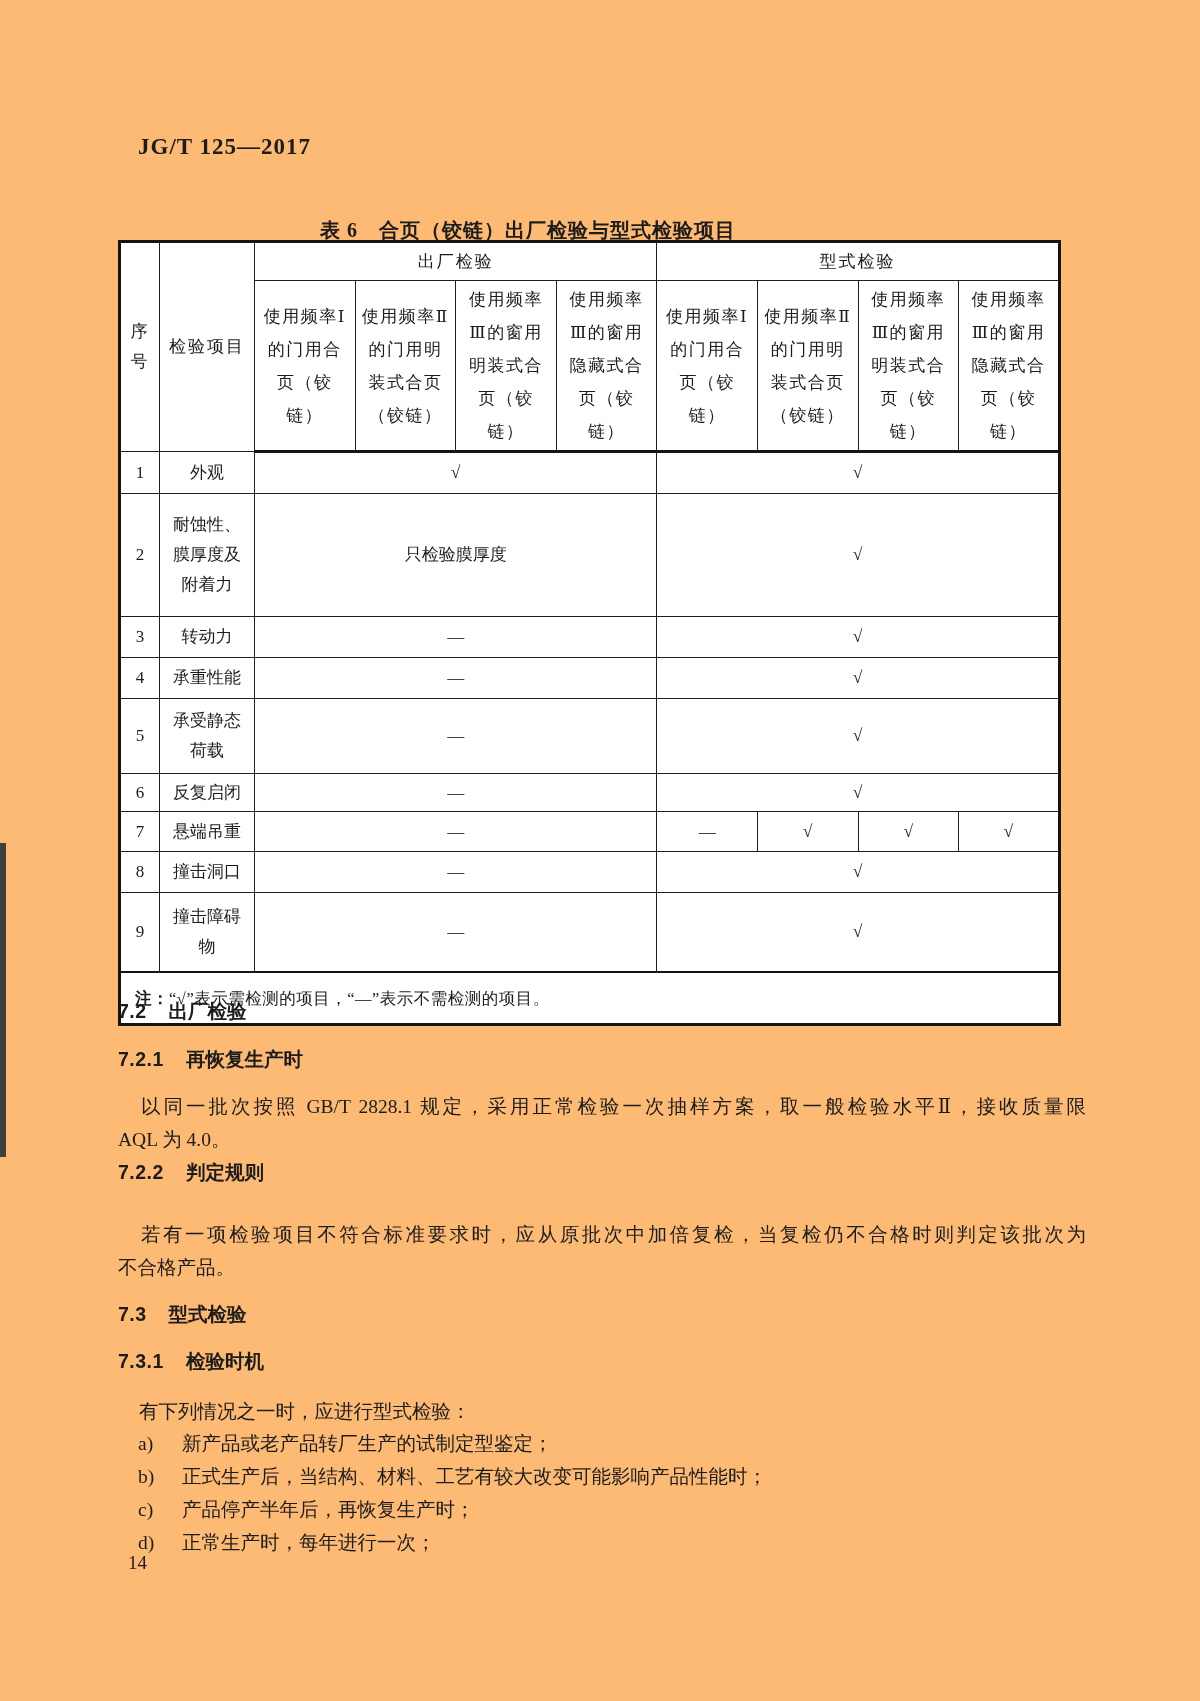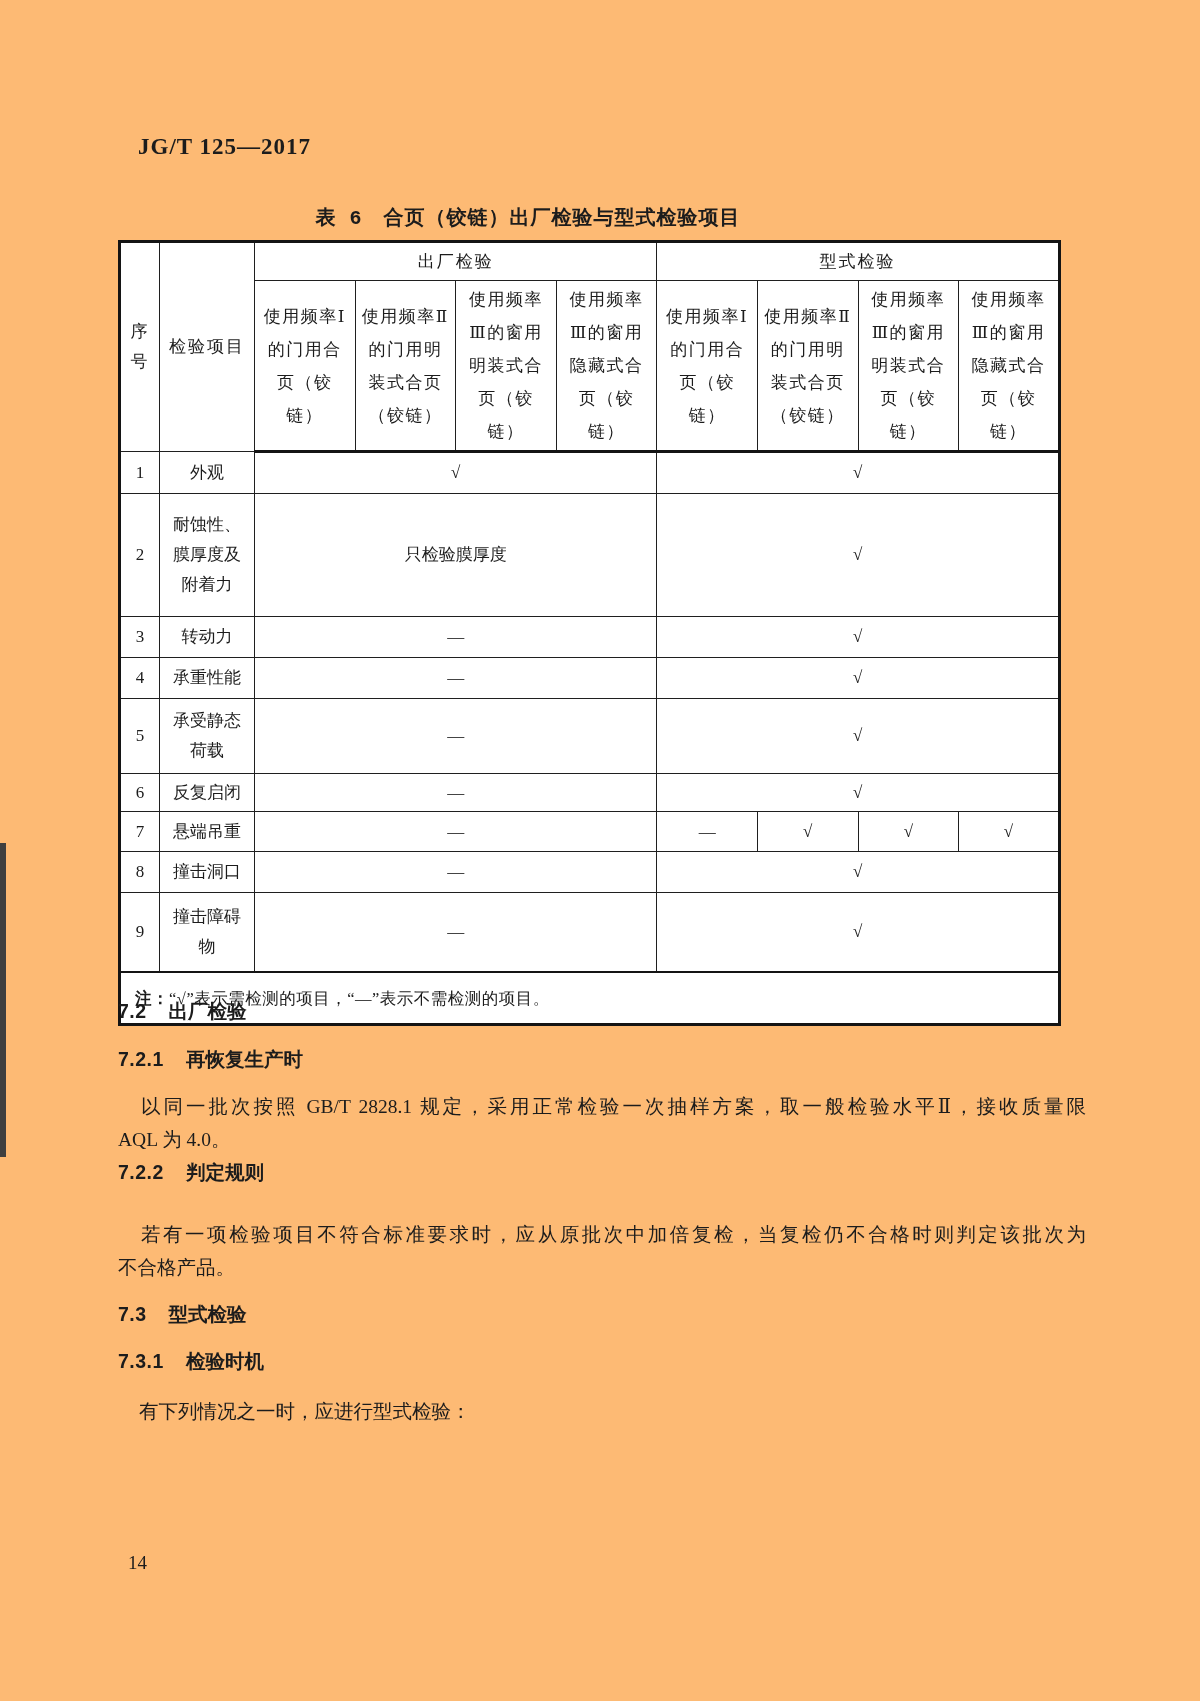--- a/index.html
+++ b/index.html
@@ -4,22 +4,22 @@
 <style>
   html,body{margin:0;padding:0;background:#e8e8e8;}
   .page{
     position:relative;width:1200px;height:1701px;background:#fdba74;
     font-family:"Liberation Serif","DejaVu Serif",serif;color:#1c1c1c;
     margin:0 auto;overflow:hidden;
   }
   .scan-strip{position:absolute;left:0;top:843px;width:6px;height:314px;background:#3f3f3f;}
   .doc-code{position:absolute;left:138px;top:134px;font-size:23px;font-weight:bold;letter-spacing:1px;}
   .table-title{
-    position:absolute;left:118px;top:204px;width:820px;text-align:center;
-    font-family:Liberation Mono, monospace;font-weight:bold;font-size:20px;letter-spacing:1px;
+    position:absolute;left:118px;top:217px;width:820px;text-align:center;
+    font-family:Liberation Serif, serif;font-weight:bold;font-size:20px;letter-spacing:1px;
   }
   table.insp{
     position:absolute;left:118px;top:240px;width:940px;border-collapse:collapse;
     table-layout:fixed;background:#fff;border:3px solid #141414;
   }
   table.insp td{
     border:1.5px solid #1f1f1f;text-align:center;vertical-align:middle;
     font-size:17px;line-height:30px;padding:2px 5px;overflow:hidden;
   }
   col.c-seq{width:40px;}
@@ -181,16 +181,30 @@
   <div class="heading" style="top:1301px;">
     <span class="num">7.3</span><span>型式检验</span>
   </div>
 
   <div class="heading" style="top:1348px;">
     <span class="num">7.3.1</span><span>检验时机</span>
   </div>
 
   <div class="intro" style="top:1398px;">有下列情况之一时，应进行型式检验：</div>
 
+  <div class="list" style="top:1432px;">
+    <div class="list-item">
+      <span class="li-label">a)</span><span>新产品或老产品转厂生产的试制定型鉴定；</span>
+    </div>
+    <div class="list-item">
+      <span class="li-label">b)</span><span>正式生产后，当结构、材料、工艺有较大改变可能影响产品性能时；</span>
+    </div>
+    <div class="list-item">
+      <span class="li-label">c)</span><span>产品停产半年后，再恢复生产时；</span>
+    </div>
+    <div class="list-item">
+      <span class="li-label">d)</span><span>正常生产时，每年进行一次；</span>
+    </div>
+  </div>
 
   <div class="page-number">14</div>
 
 </div>
 
 </body></html>

